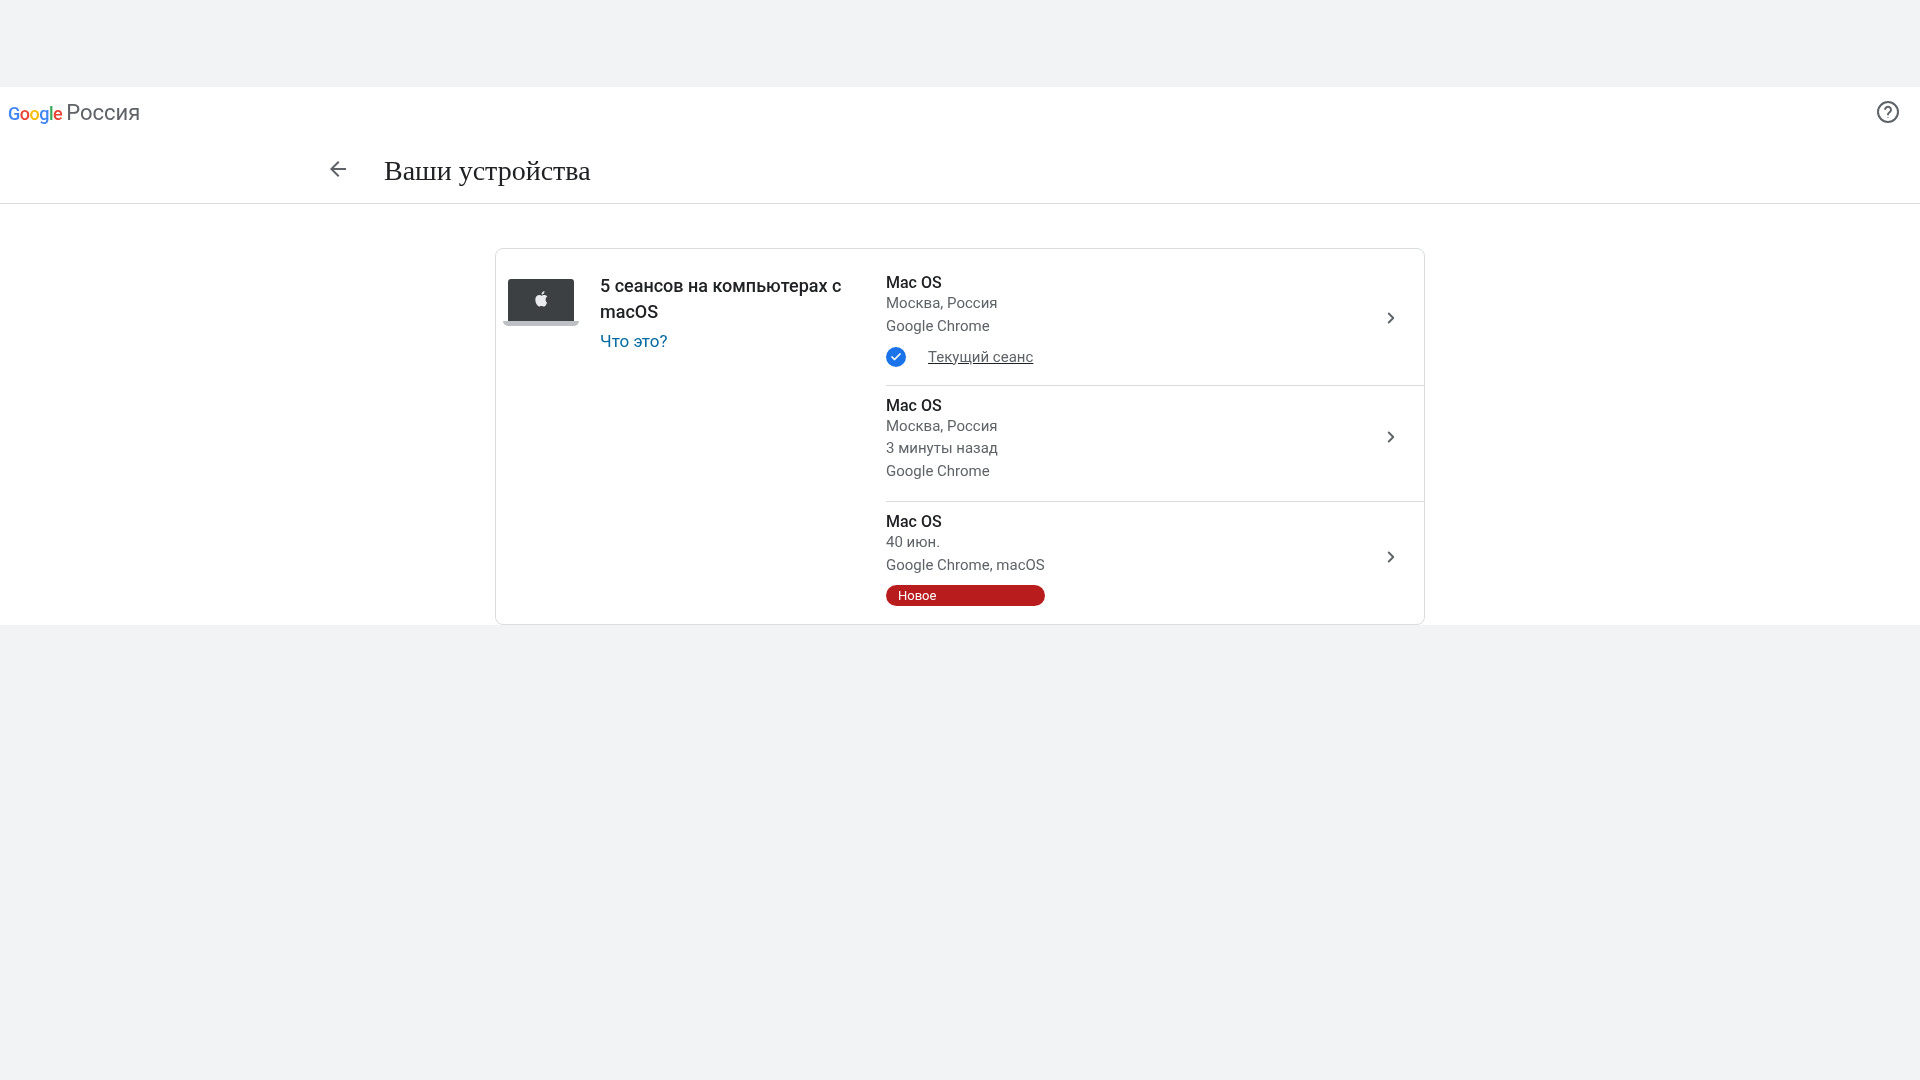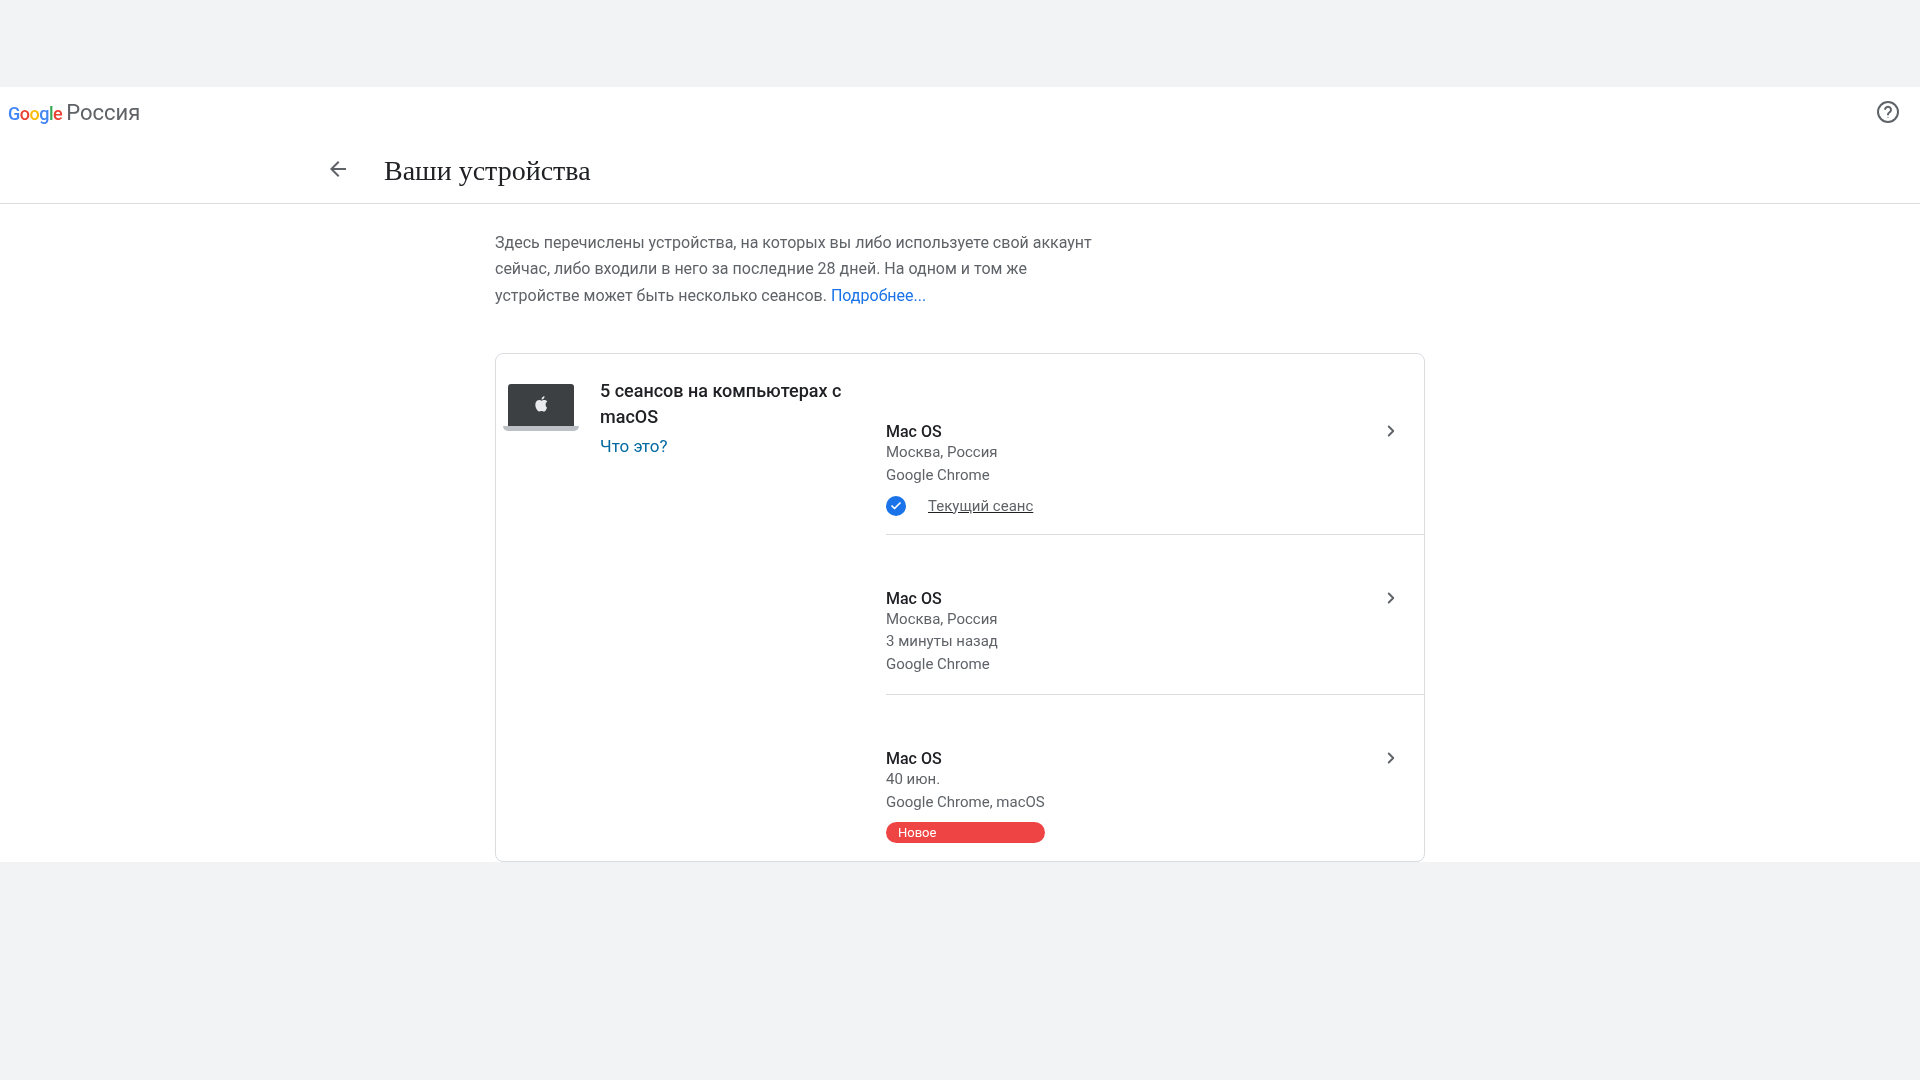--- a/index.html
+++ b/index.html
@@ -51,38 +51,37 @@
   position: absolute; bottom: -5px; left: -5px; right: -5px;
   height: 5px; background: #bdc1c6;
   border-radius: 0 0 6px 6px;
 }
 .apple-icon { color: #e8eaed; font-size: 16px; line-height: 1; }
 .device-summary { flex-shrink: 0; width: 260px; }
 .device-title { font-size: 18px; font-weight: 500; color: #202124; line-height: 1.45; }
 .whatis-link { color: #0369a1; text-decoration: none; font-size: 17px; display: inline-block; margin-top: 6px; }
 .sessions { flex: 1; }
 .session {
-  display: flex; justify-content: space-between;
+  display: flex; align-items: center; justify-content: space-between;
   padding: 10px 24px 18px 0; border-bottom: 1px solid #dadce0;
   cursor: pointer;
-  margin-top: 44px;
 }
 .session:first-child { padding-top: 0; }
 .session:last-child { border-bottom: none; }
 .session-info { display: flex; flex-direction: column; gap: 1px; }
 .session-os { font-size: 16px; font-weight: 500; color: #202124; }
 .session-meta { font-size: 15px; color: #5f6368; line-height: 1.45; }
 .status-row { display: flex; align-items: center; gap: 22px; margin-top: 8px; text-decoration: underline; }
 .check-badge {
   width: 20px; height: 20px; border-radius: 50%; background: #1a73e8;
   display: flex; align-items: center; justify-content: center; flex-shrink: 0;
 }
 .status-text { font-size: 15px; color: #5f6368; }
 .new-badge {
-  display: inline-block; background: #ef4444; color: #fff;
+  display: inline-block; background: #b91c1c; color: #fff;
   font-size: 13px; padding: 3px 12px; border-radius: 12px; margin-top: 8px;
 }
 .chevron { color: #5f6368; flex-shrink: 0; }
 </style>
 </head>
 <body>
 
 <div class="letterbox-top"></div>
 
 <div class="app-frame">
@@ -106,23 +105,20 @@
   <div class="page-header">
     <button class="back-btn">
       <svg width="24" height="24" viewBox="0 0 24 24" fill="currentColor">
         <path d="M20 11H7.83l5.59-5.59L12 4l-8 8 8 8 1.41-1.41L7.83 13H20v-2z"></path>
       </svg>
     </button>
     <h1 class="page-title">Ваши устройства</h1>
   </div>
 
   <div class="content">
-    <p class="intro">
-      <span>Здесь перечислены устройства, на которых вы либо используете свой аккаунт сейчас, либо входили в него за последние 28 дней. На одном и том же устройстве может быть несколько сеансов. </span><a href="#">Подробнее...</a>
-    </p>
 
     <div class="card">
       <div class="device-icon-wrap">
         <div class="laptop">
           <span class="apple-icon">
             <svg width="14" height="16" viewBox="0 0 14 16" fill="currentColor">
                 <path d="M11.6 8.5c0-2 1.6-2.9 1.7-3-0.9-1.3-2.3-1.5-2.8-1.5-1.2-.1-2.3.7-2.9.7-.6 0-1.5-.7-2.5-.7C3.8 4 2.6 4.8 1.9 6c-1.3 2.3-.3 5.7.9 7.6.6.9 1.4 1.9 2.3 1.9.9 0 1.3-.6 2.4-.6 1.1 0 1.4.6 2.4.6 1 0 1.6-.9 2.2-1.8.7-1 1-2 1-2.1-.1 0-1.5-.6-1.5-3.1zM9.7 2.6C10.2 2 10.6 1.1 10.5.2c-.8 0-1.7.5-2.2 1.1-.5.6-.9 1.4-.8 2.3.8.1 1.7-.4 2.2-1z"></path>
               </svg>
           </span>
           <div class="laptop-base"></div>

